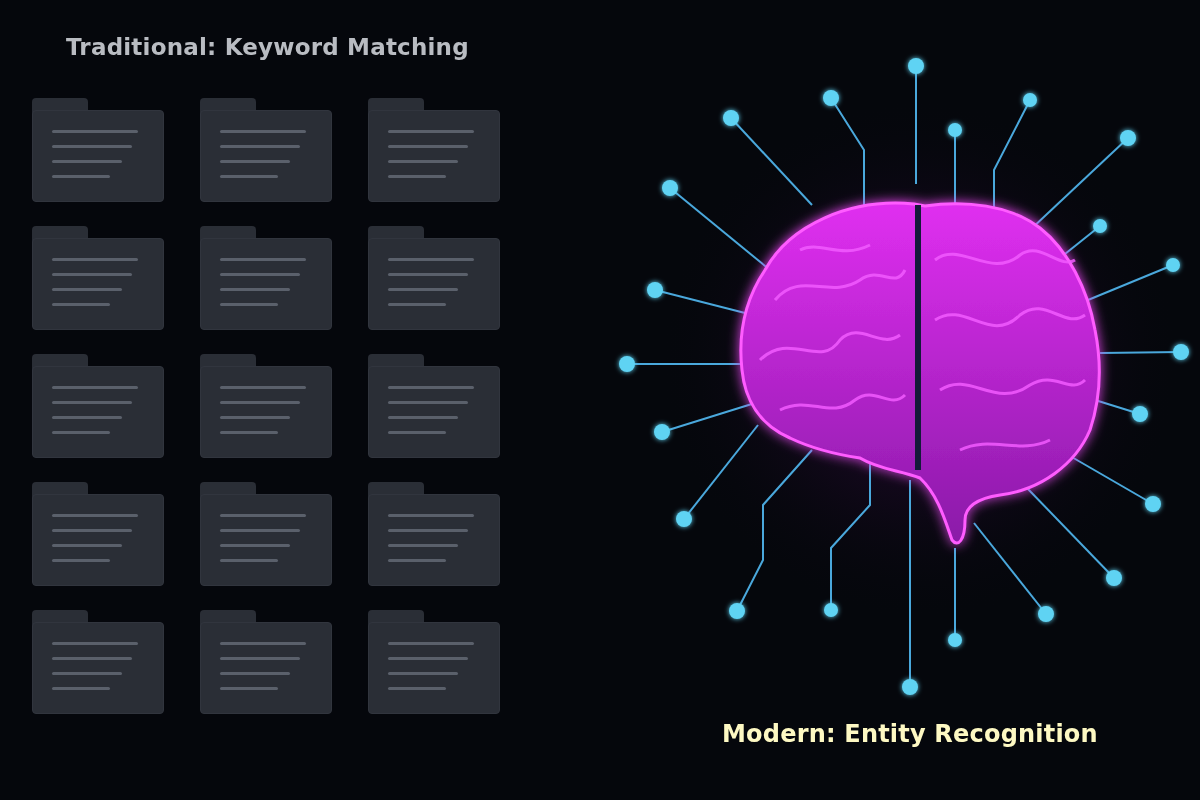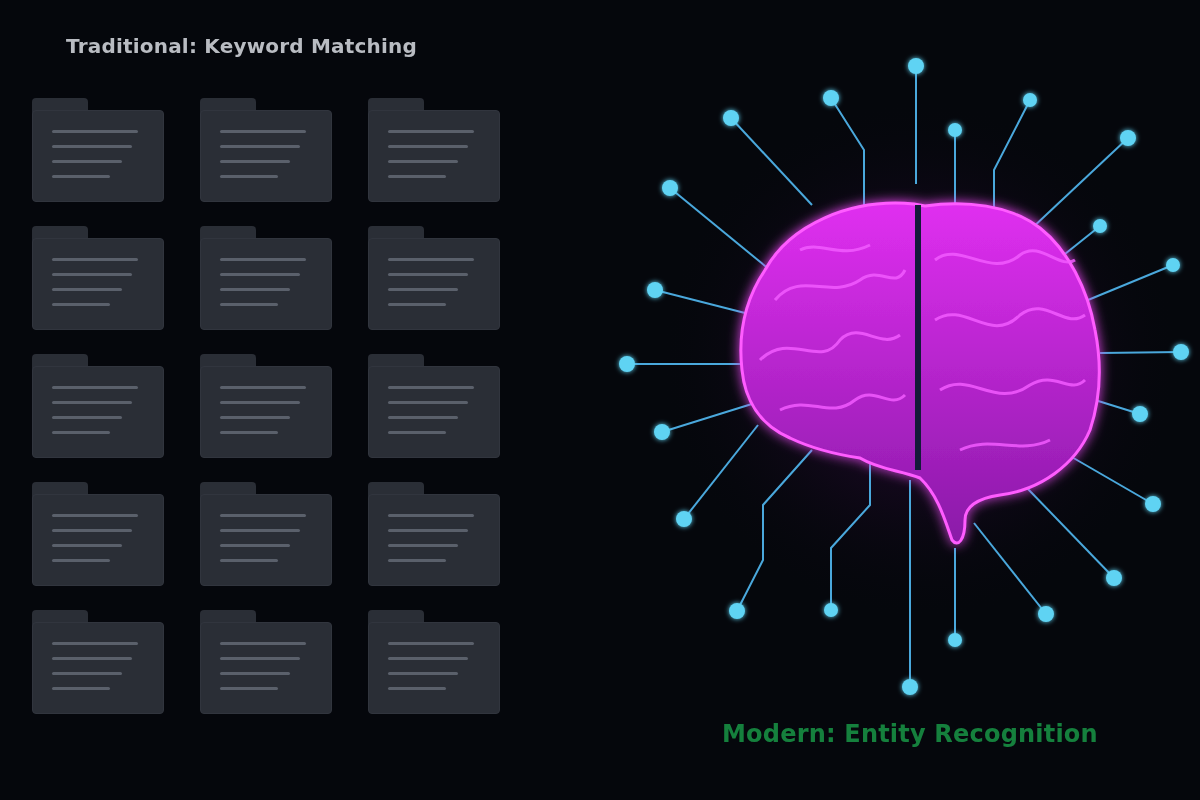--- a/index.html
+++ b/index.html
@@ -4,25 +4,25 @@
 <style>
   html, body { margin: 0; padding: 0; }
   body {
     width: 1200px; height: 800px; overflow: hidden;
     background: #05070c;
     position: relative;
     font-family: "DejaVu Sans", "Liberation Sans", sans-serif;
   }
   .title-left {
     position: absolute; left: 66px; top: 34px;
-    color: #b9bcc2; font-size: 20px; font-weight: bold; letter-spacing: 0.2px;
+    color: #b9bcc2; font-size: 23px; font-weight: bold; letter-spacing: 0.2px;
   }
   .title-right {
     position: absolute; left: 722px; top: 720px;
-    color: #15803d; font-size: 24px; font-weight: bold; letter-spacing: 0.2px;
+    color: #fef9c3; font-size: 24px; font-weight: bold; letter-spacing: 0.2px;
   }
   .folder-grid {
     position: absolute; left: 32px; top: 98px;
     display: grid;
     grid-template-columns: repeat(3, 134px);
     grid-auto-rows: 104px;
     column-gap: 34px; row-gap: 24px;
   }
   .folder { position: relative; width: 134px; height: 104px; }
   .folder .tab {

